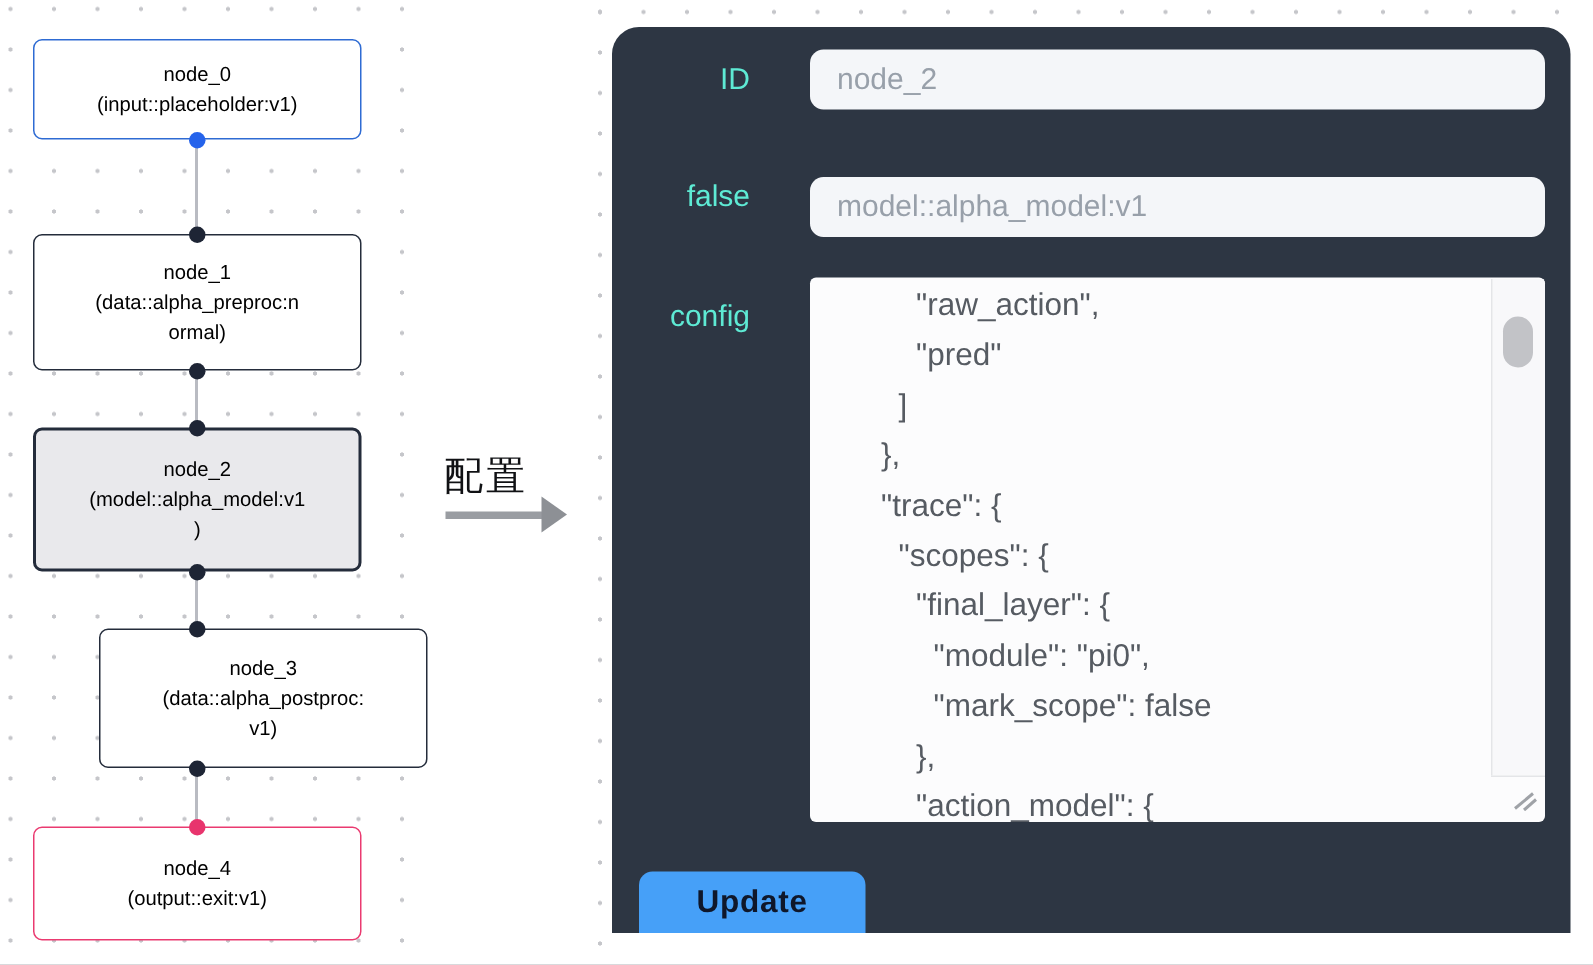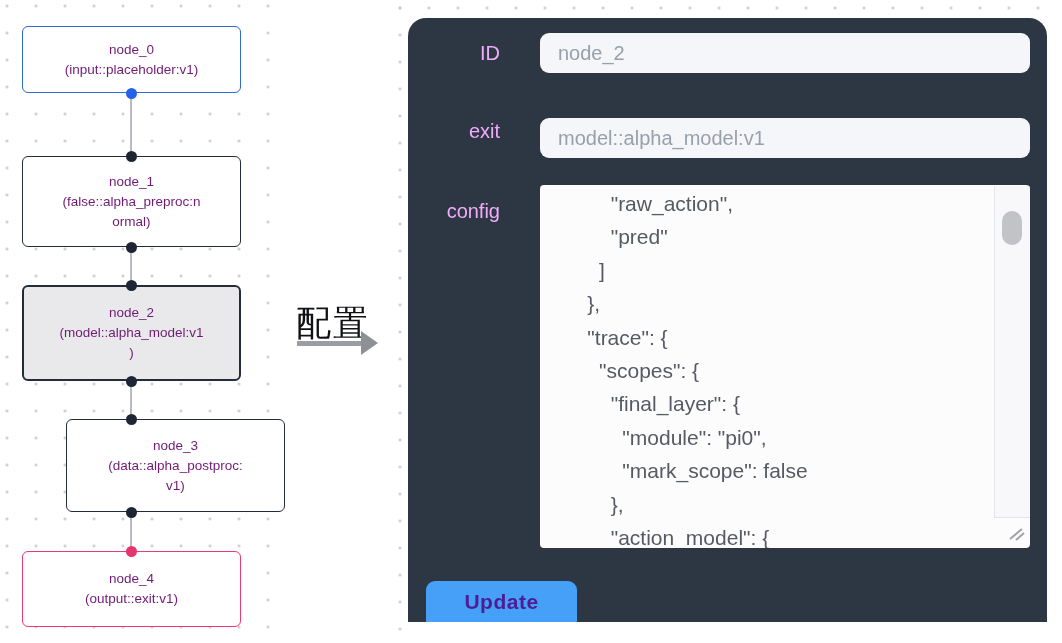--- a/index.html
+++ b/index.html
@@ -19,21 +19,21 @@
   .dots-rcol   { left:392px; top:0; width:16px;  height:643px; background-position:-6.5px -5.5px; }
 
   
   .node {
     position:absolute; left:22px; width:219px; box-sizing:border-box;
     background:#ffffff; border:1.6px solid #242c3b; border-radius:6px;
     display:flex; align-items:center; justify-content:center;
   }
   .node-label {
     white-space:pre-line; text-align:center;
-    font-size:13.5px; line-height:20px; color:#701a75;
+    font-size:13.5px; line-height:20px; color:#000000;
   }
   .n0 { top:26px;  height:67px; border-color:#2e6bd3; }
   .n1 { top:156px; height:91px; }
   .n2 { top:285px; height:96px; background:#e9e9ec; border-width:2.2px; }
   .n3 { top:419px; height:93px;margin-left:44px; }
   .n4 { top:551px; height:76px; border-color:#ea3a70; }
 
   .edge { position:absolute; left:130px; width:2px; background:#b9bbc2; }
   .e0 { top:93px;  height:63px; }
   .e1 { top:247px; height:38px; }
@@ -43,37 +43,37 @@
   .handle {
     position:absolute; left:125.5px; width:11px; height:11px;
     border-radius:50%; background:#1e2535;
   }
   .h-blue { background:#2563eb; }
   .h-pink { background:#e8346d; }
 
   
   .anno-label {
     position:absolute; left:296px; top:300px;
-    font-size:35px; color:#101114; letter-spacing:2px;
+    font-size:26px; color:#101114; letter-spacing:2px;
   }
   .arrow-shaft { position:absolute; left:297px; top:341px; width:66px; height:5px; background:#9a9da2; }
   .arrow-head  {
     position:absolute; left:361px; top:331px; width:0; height:0;
     border-left:17px solid #8d9095;
     border-top:12.5px solid transparent; border-bottom:12.5px solid transparent;
   }
 
   
   .panel {
     position:absolute; left:408px; top:18px; width:639px; height:604px;
     background:#2d3643; border-radius:18px 18px 0 0;
   }
   .p-label {
     position:absolute; left:0; width:92px; text-align:right;
-    color:#f0abfc; font-size:20px;
+    color:#5eead4; font-size:20px;
   }
   .lbl-id     { top:15px;  height:40px; line-height:40px; }
   .lbl-type   { top:93px;  height:40px; line-height:40px; }
   .lbl-config { top:176px; height:34px; line-height:34px;text-align:right; }
 
   .p-input {
     position:absolute; left:132px; width:490px; height:40px; box-sizing:border-box;
     background:#f4f6f9; border:none; outline:none; border-radius:9px;
     font-family:"Liberation Sans", sans-serif; font-size:20px; color:#98a0aa;
     padding:0 0 0 18px;
@@ -94,21 +94,21 @@
   }
   .sb-vline { position:absolute; left:454px; top:1px;   width:1px;  height:331px; background:#e4e5e8; }
   .sb-hline { position:absolute; left:454px; top:332px; width:36px; height:1px;   background:#e4e5e8; }
   .sb-gutter{ position:absolute; left:455px; top:1px;   width:35px; height:331px; background:#f8f8fa; }
   .sb-thumb { position:absolute; left:462px; top:26px;  width:20px; height:34px;  border-radius:10px; background:#c2c3c7; }
   .resize-handle { position:absolute; left:466px; top:340px; }
 
   .update-btn {
     position:absolute; left:18px; top:563px; width:151px; height:41px;
     background:#46a0f8; border:none; border-radius:9px 9px 0 0;
-    color:#4c1d95; font-family:"Liberation Sans", sans-serif;
+    color:#0f172a; font-family:"Liberation Sans", sans-serif;
     font-size:21px; font-weight:700; letter-spacing:0.5px;
     display:flex; align-items:center; justify-content:center; cursor:pointer;
   }
 </style>
 </head>
 <body>
 
 <div class="canvas">
 
   <div class="dots dots-left"></div>
@@ -120,21 +120,21 @@
     <div class="edge e1"></div>
     <div class="edge e2"></div>
     <div class="edge e3"></div>
 
     <div class="node n0">
       <div class="node-label">node_0
 (input::placeholder:v1)</div>
     </div>
     <div class="node n1">
       <div class="node-label">node_1
-(false::alpha_preproc:n
+(data::alpha_preproc:n
 ormal)</div>
     </div>
     <div class="node n2">
       <div class="node-label">node_2
 (model::alpha_model:v1
 )</div>
     </div>
     <div class="node n3">
       <div class="node-label">node_3
 (data::alpha_postproc:
@@ -156,21 +156,21 @@
   </div>
 
   <div class="anno-label">配置</div>
   <div class="arrow-shaft"></div>
   <div class="arrow-head"></div>
 
   <div class="panel">
     <div class="p-label lbl-id">ID</div>
     <input class="p-input in-id" type="text" value="node_2" style="">
 
-    <div class="p-label lbl-type">exit</div>
+    <div class="p-label lbl-type">false</div>
     <input class="p-input in-type" type="text" value="model::alpha_model:v1" style="">
 
     <div class="p-label lbl-config">config</div>
     <div class="config-box">
       <pre class="config-pre">        "raw_action",
         "pred"
       ]
     },
     "trace": {
       "scopes": {

